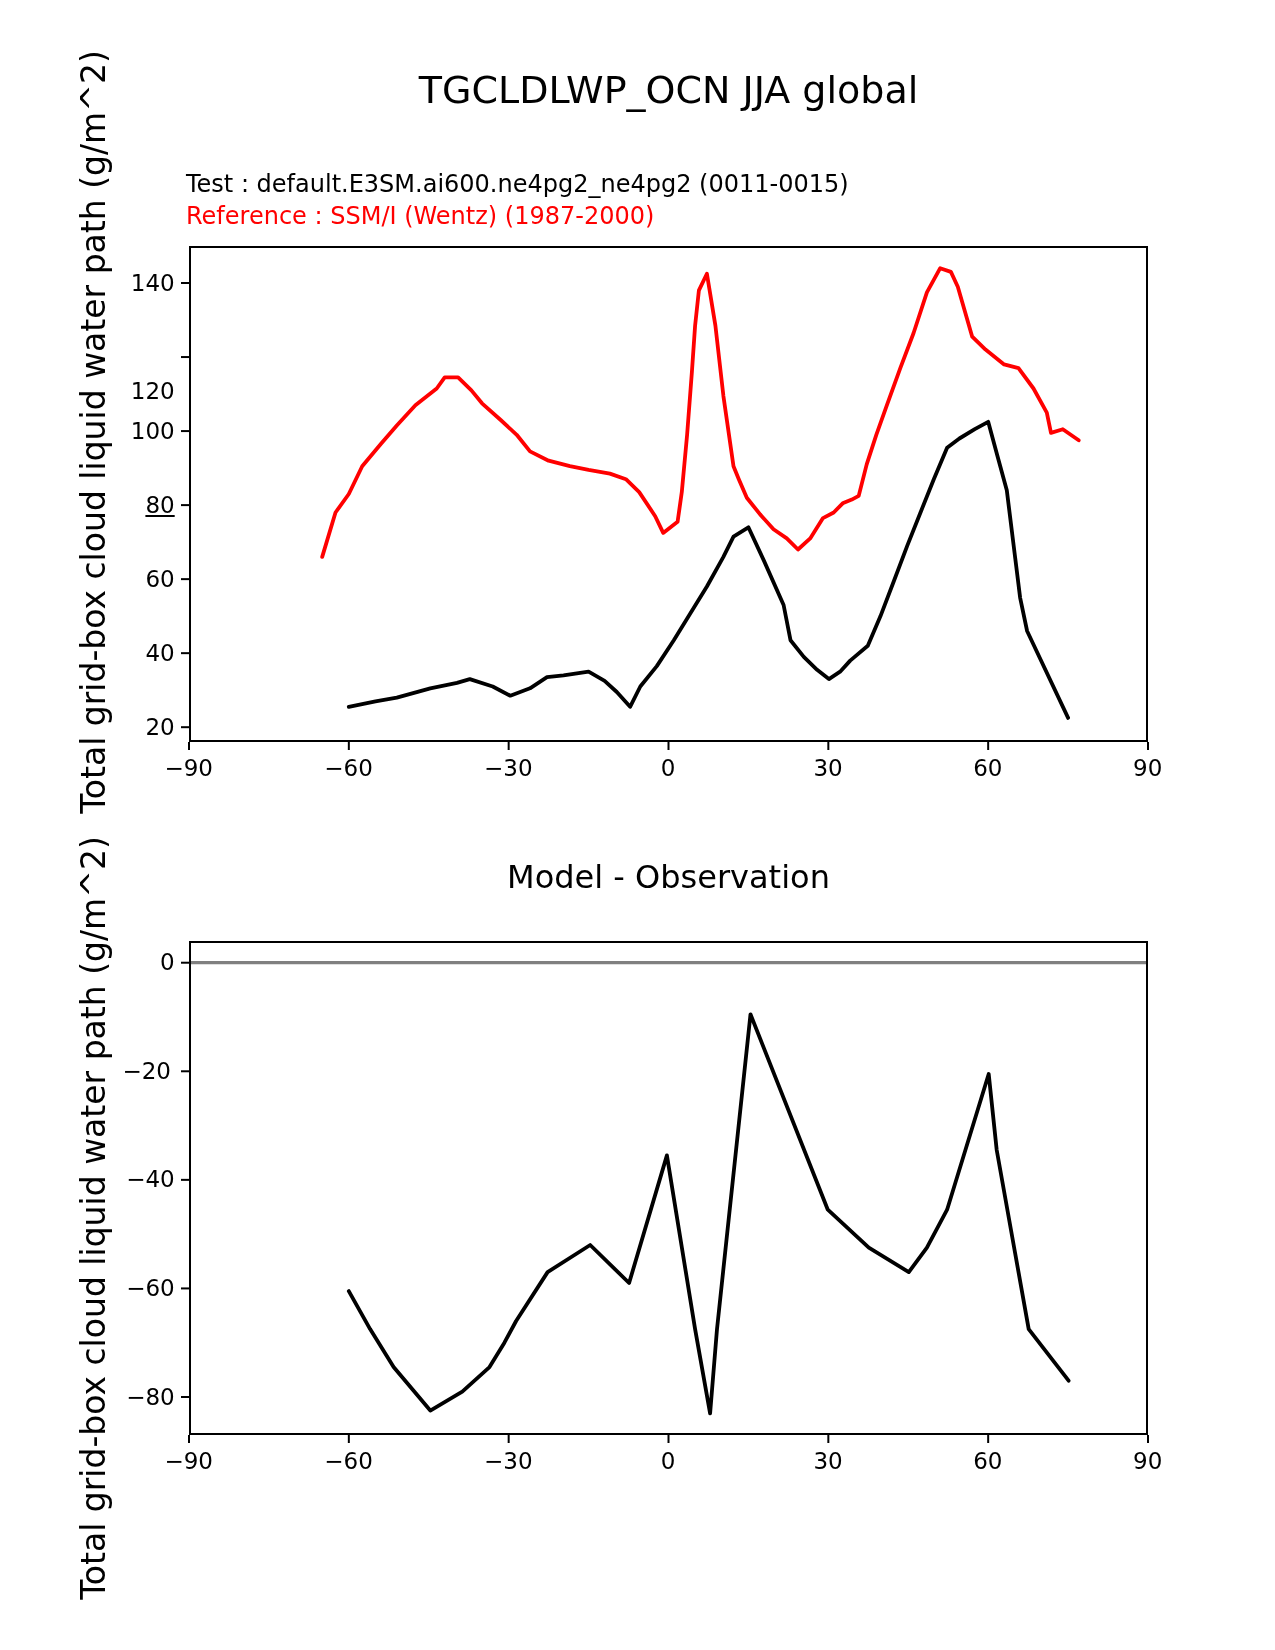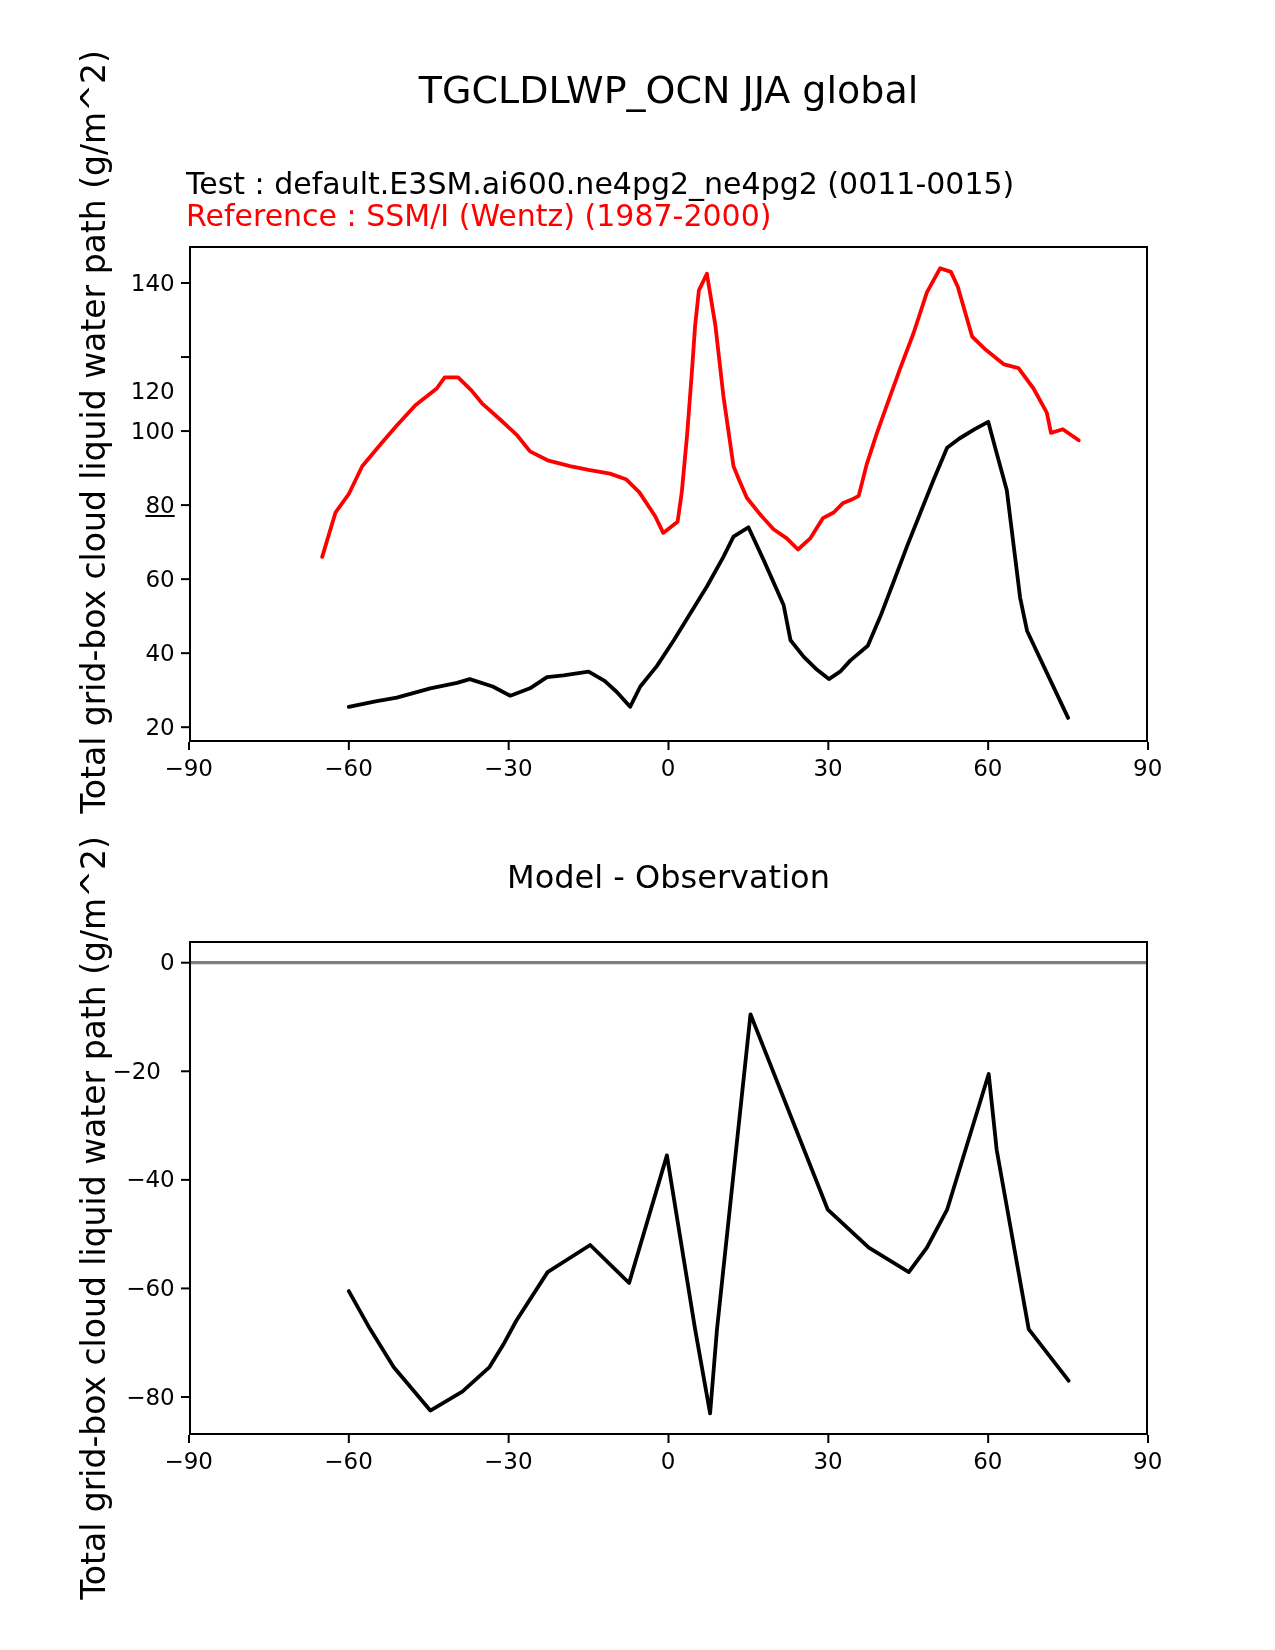--- a/index.html
+++ b/index.html
@@ -15,21 +15,21 @@
     position: absolute;
     left: 189px; width: 959px; top: 68px;
     text-align: center;
     font-size: 38px;
     color: #000000;
     white-space: nowrap;
   }
   .legend-block {
     position: absolute;
     left: 186px; top: 168px;
-    font-size: 30px;
+    font-size: 24px;
     line-height: 32px;
     white-space: nowrap;
   }
   .legend-line-test { color: #000000; }
   .legend-line-ref { color: #ff0000; }
   .axes-title-bottom {
     position: absolute;
     left: 189px; width: 959px; top: 858px;
     text-align: center;
     font-size: 32px;
@@ -121,17 +121,17 @@
     <div class="tick-label ylab" style="left: 54.7px; width: 120px; top: 344.545px; margin-top: 34px;">120</div>
     <div class="tick-label ylab" style="left: 54.7px; width: 120px; top: 270.515px;">140</div>
     <div class="tick-label xlab" style="left: 138.7px; width: 100px; top: 1449px;">−90</div>
     <div class="tick-label xlab" style="left: 298.533px; width: 100px; top: 1449px;">−60</div>
     <div class="tick-label xlab" style="left: 458.367px; width: 100px; top: 1449px;">−30</div>
     <div class="tick-label xlab" style="left: 618.2px; width: 100px; top: 1449px;">0</div>
     <div class="tick-label xlab" style="left: 778.033px; width: 100px; top: 1449px;">30</div>
     <div class="tick-label xlab" style="left: 937.867px; width: 100px; top: 1449px;">60</div>
     <div class="tick-label xlab" style="left: 1097.7px; width: 100px; top: 1449px;">90</div>
     <div class="tick-label ylab" style="left: 54.7px; width: 120px; top: 950.214px;">0</div>
-    <div class="tick-label ylab" style="left: 41px; width: 120px; top: 1058.79px;">−20</div>
+    <div class="tick-label ylab" style="left: 51px; width: 120px; top: 1058.79px;">−20</div>
     <div class="tick-label ylab" style="left: 54.7px; width: 120px; top: 1167.36px;">−40</div>
     <div class="tick-label ylab" style="left: 54.7px; width: 120px; top: 1275.93px;">−60</div>
     <div class="tick-label ylab" style="left: 54.7px; width: 120px; top: 1384.5px;">−80</div>
   </div>
 
 </body></html>

